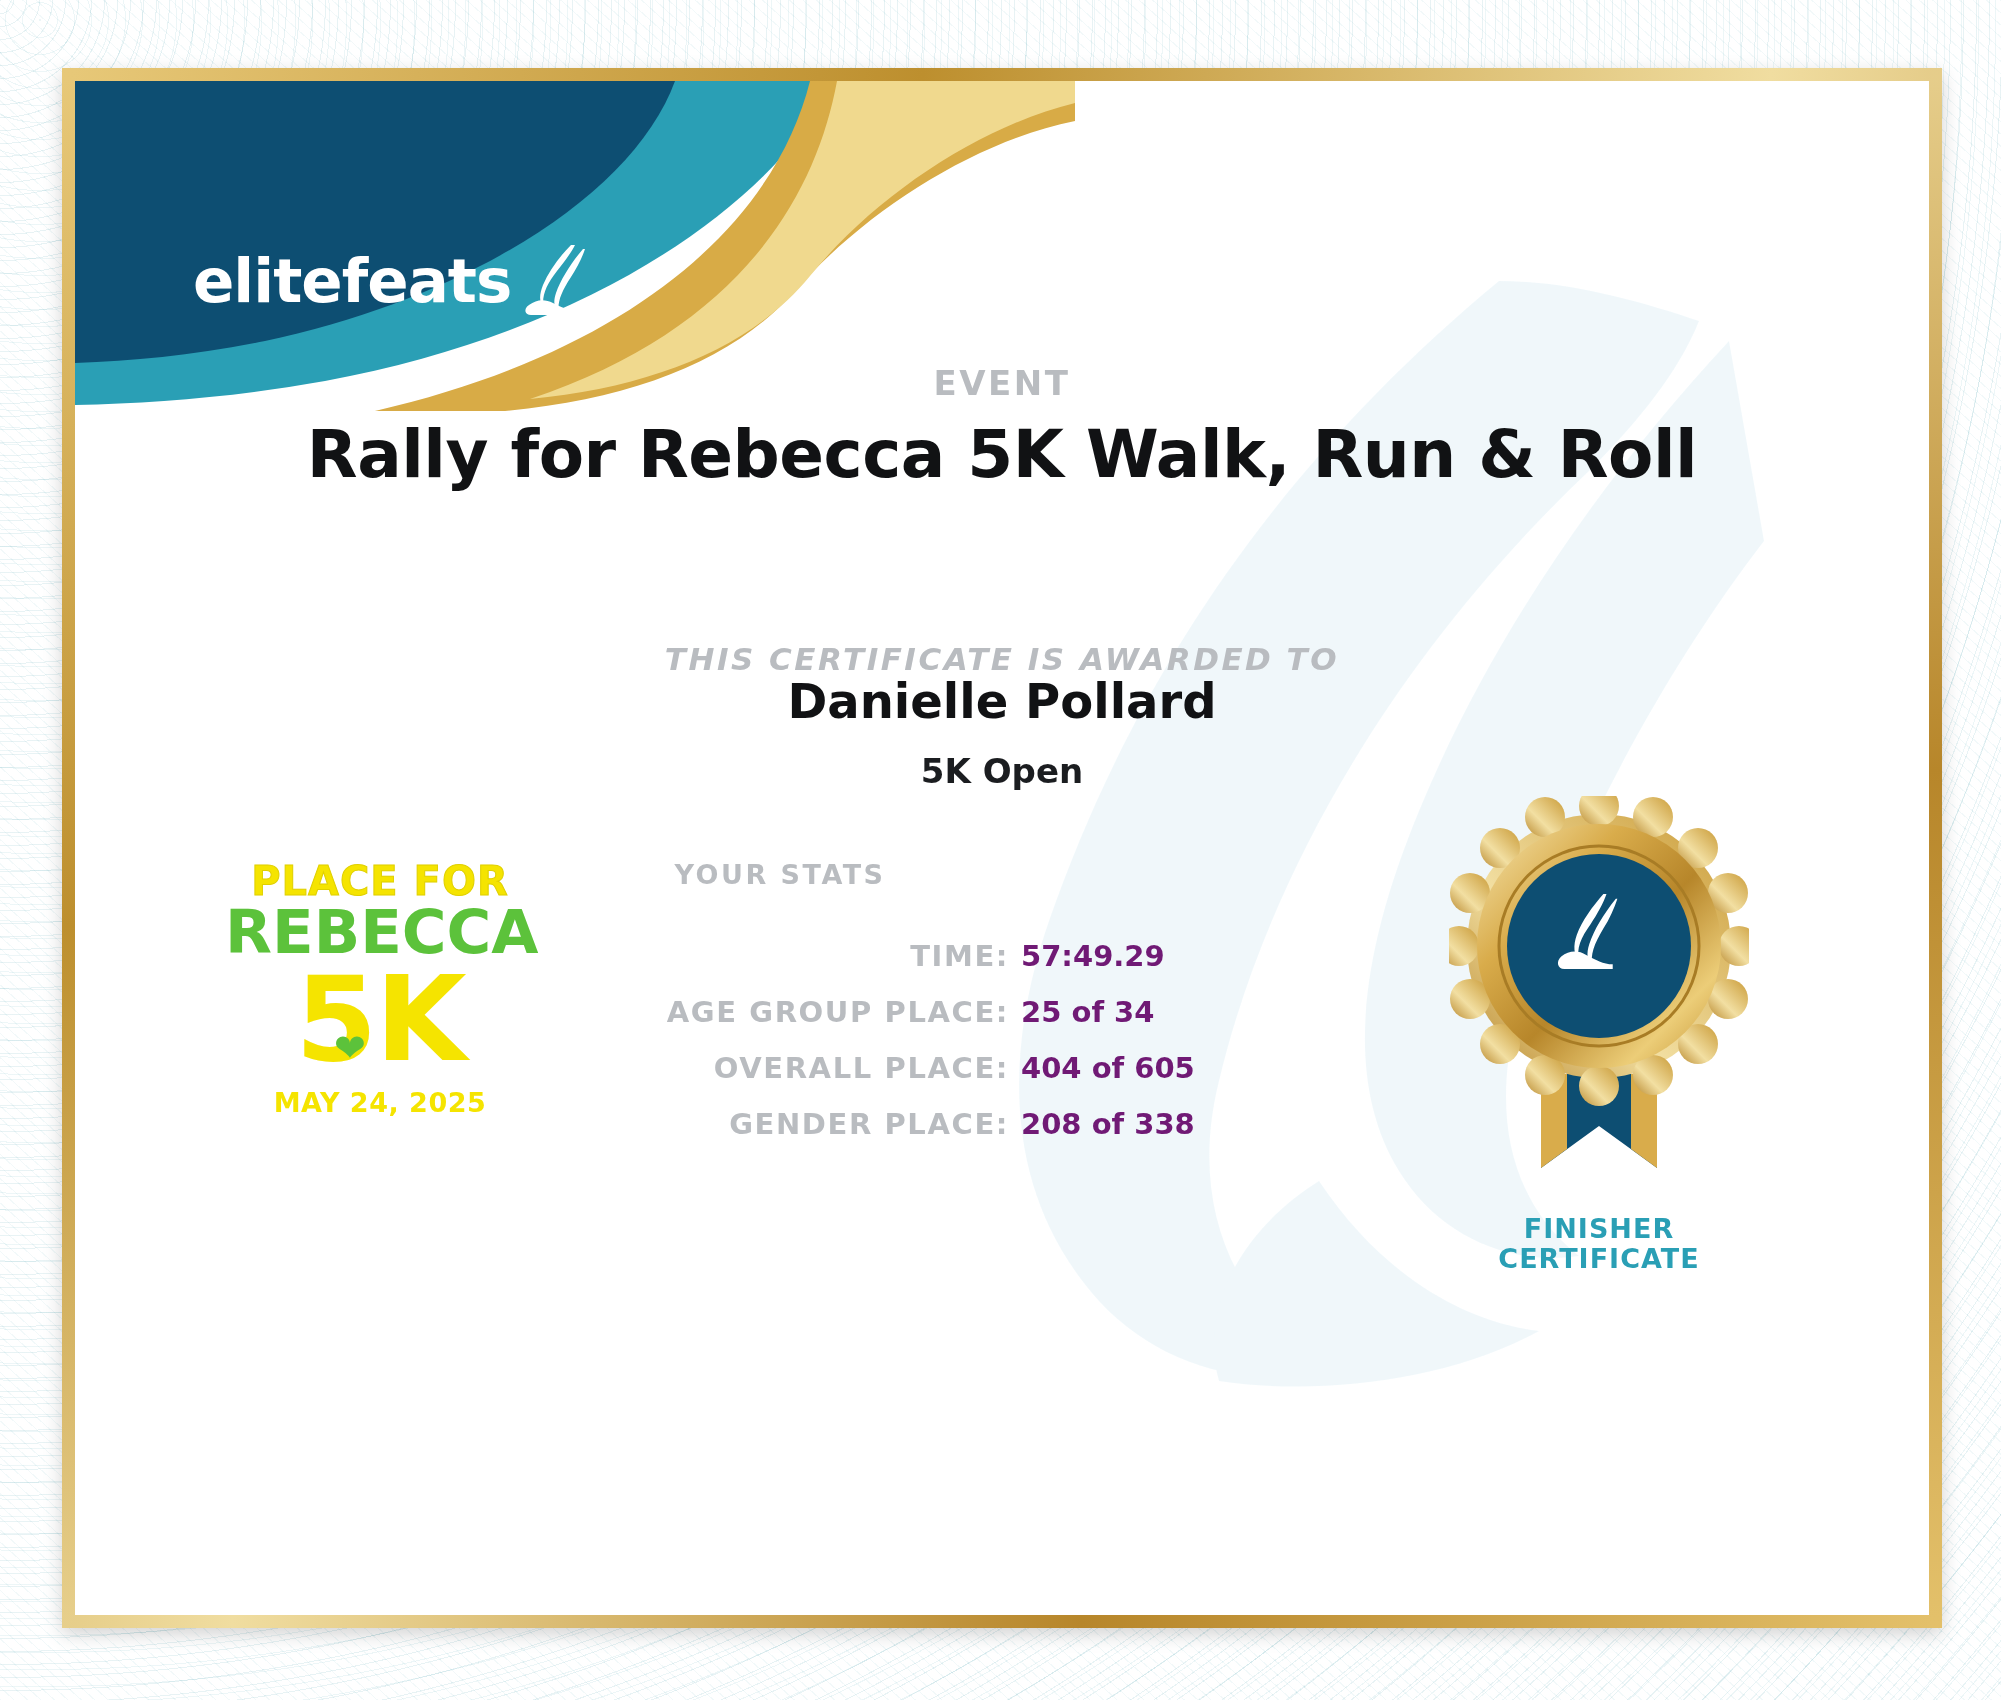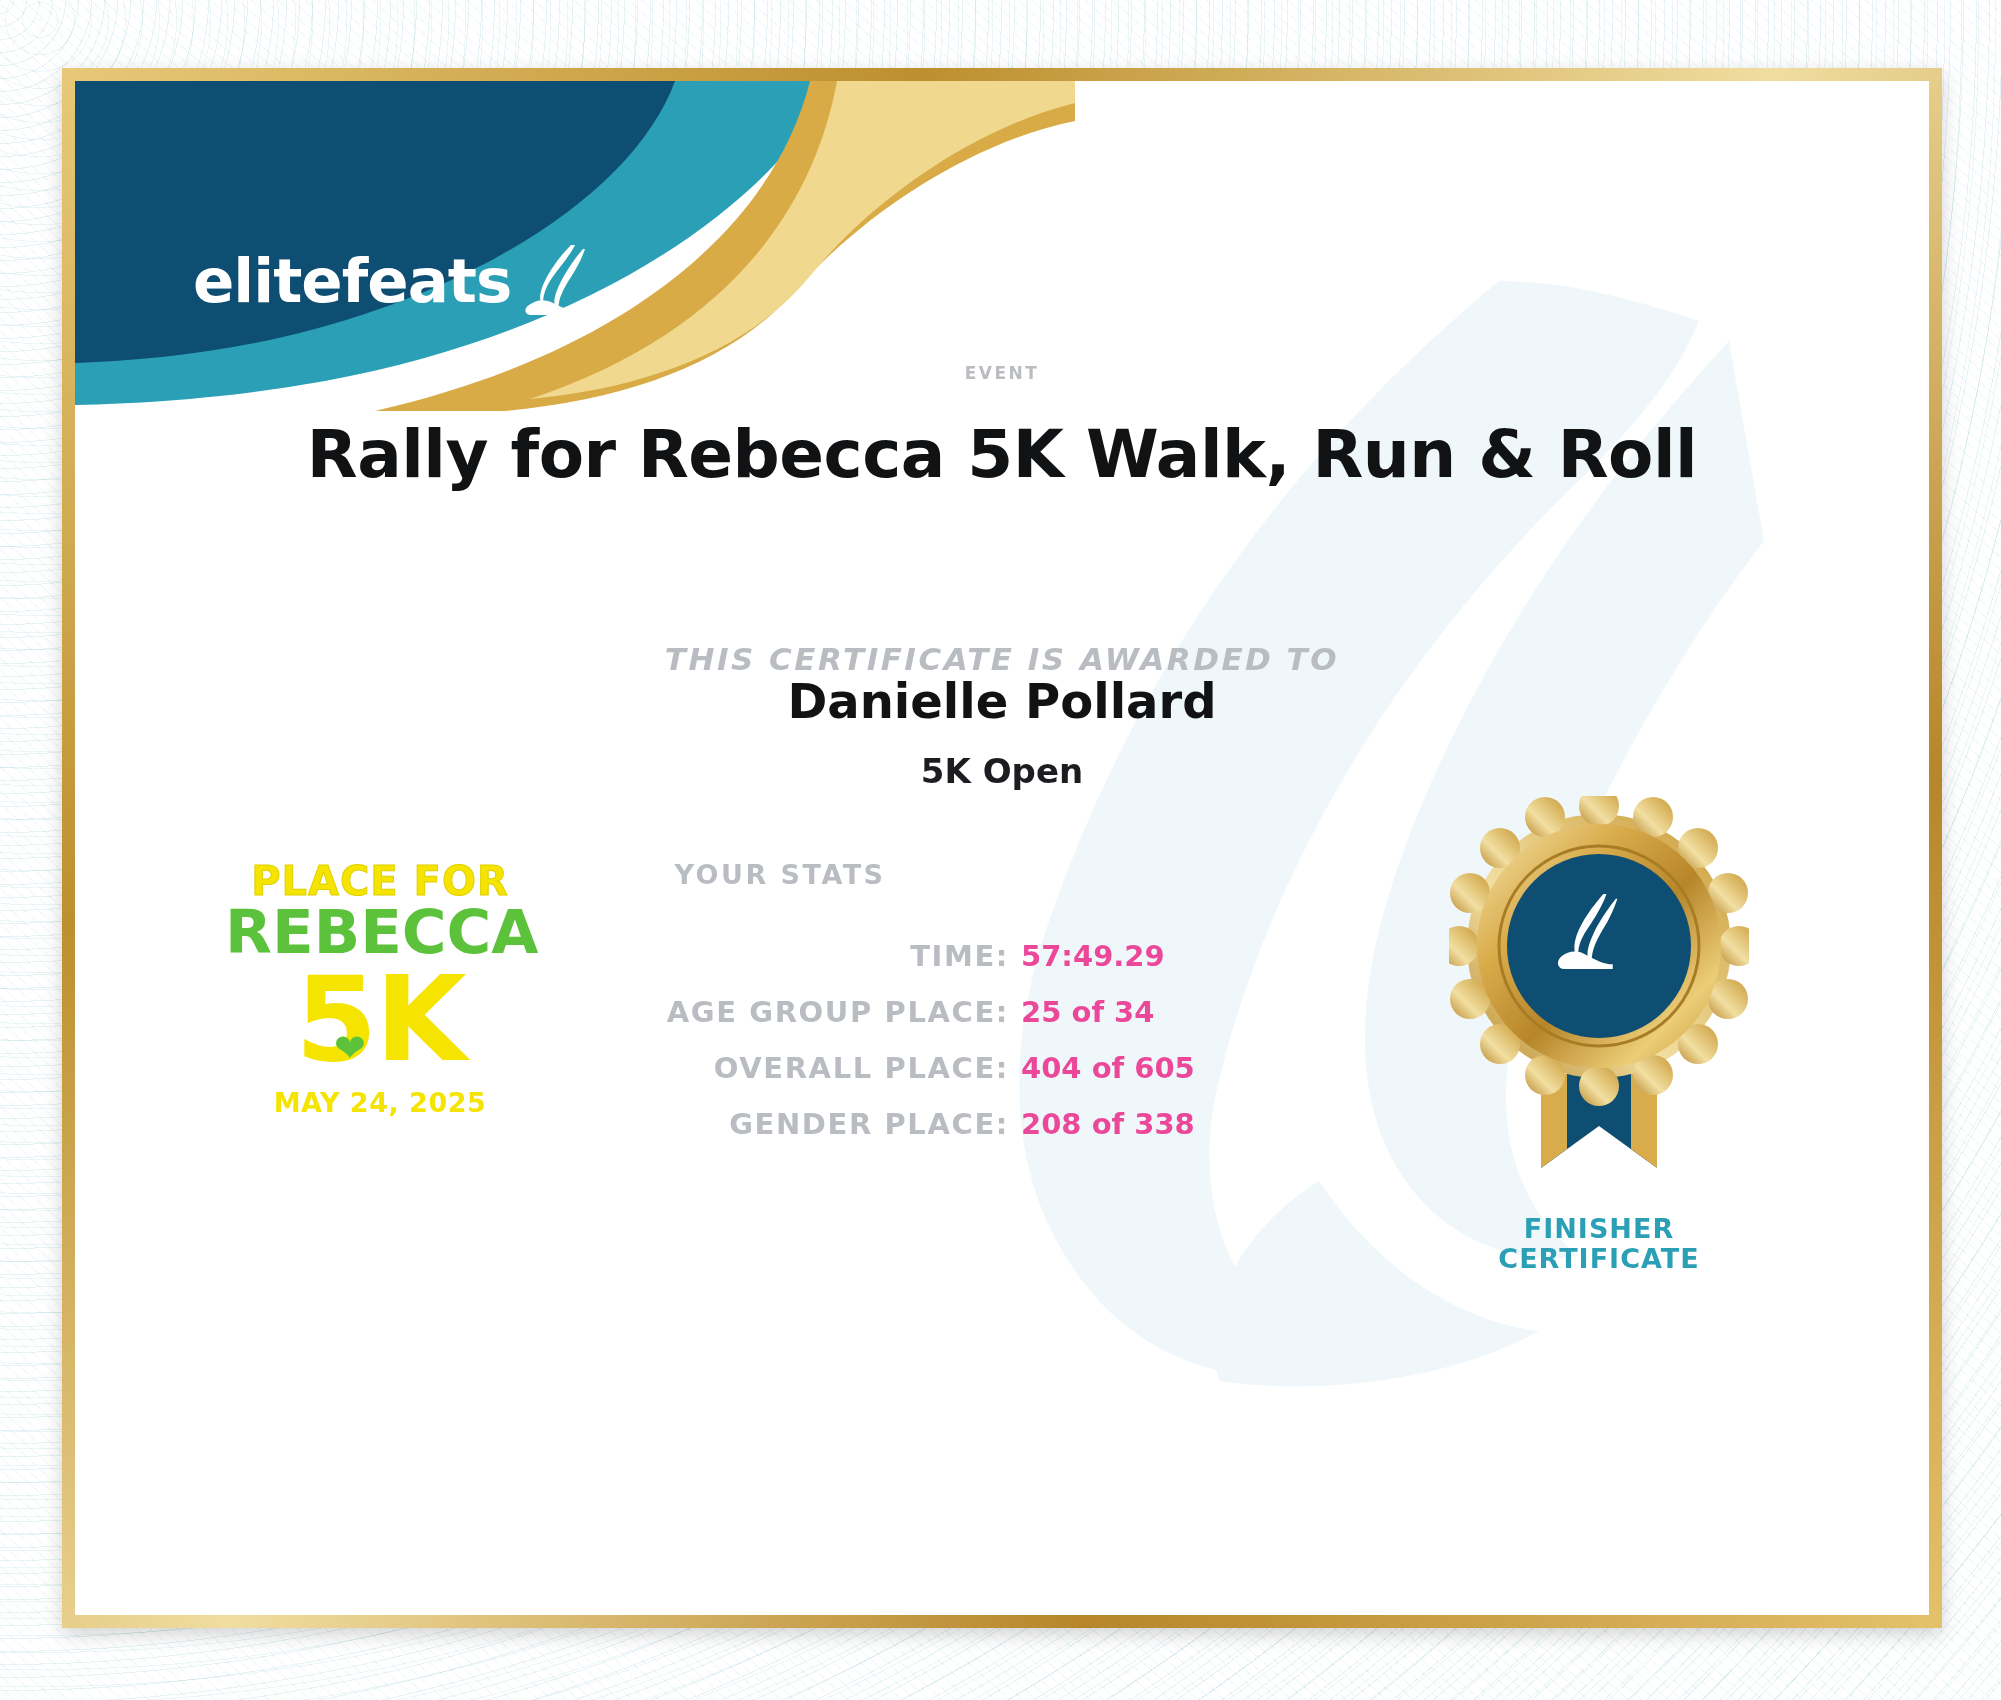--- a/index.html
+++ b/index.html
@@ -108,21 +108,21 @@
     color: #b9bcc0;
     letter-spacing: 2.5px;
     font-weight: 700;
     font-family: "DejaVu Sans", sans-serif;
   }
 
   .event-label {
     position: absolute;
     top: 282px;
     left: 0; right: 0;
-    font-size: 17px;
+    font-size: 34px;
   }
   .event-name {
     position: absolute;
     top: 335px;
     left: 0; right: 0;
     font-size: 66px;
     font-weight: 700;
     color: #111214;
     letter-spacing: -0.5px;
   }
@@ -176,21 +176,21 @@
   .stat-key {
     color: #b9bcc0;
     font-size: 29px;
     font-weight: 700;
     letter-spacing: 1.6px;
     text-align: right;
     width: 560px;
     padding-right: 12px;
   }
   .stat-val {
-    color: #ec4899;
+    color: #701a75;
     font-size: 29px;
     font-weight: 700;
     text-align: left;
     width: 420px;
   }
 
   
   .event-logo {
     position: absolute;
     left: 150px;

